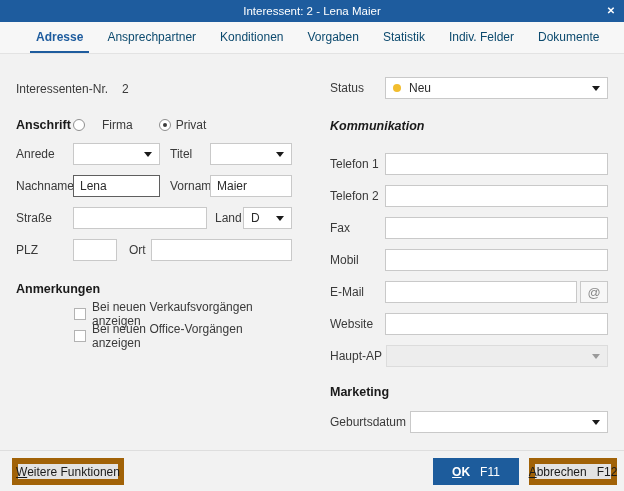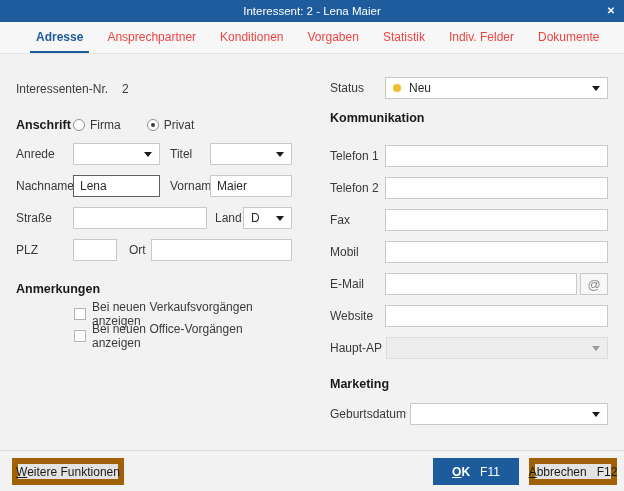--- a/index.html
+++ b/index.html
@@ -38,21 +38,21 @@
   .tabbar {
     height: 32px;
     background: #f7f7f7;
     border-bottom: 1px solid #e3e3e3;
     display: flex;
     padding-left: 24px;
   }
   .tab {
     padding: 0 12px;
     line-height: 30px;
-    color: #ef4444;
+    color: #0c4a6e;
     position: relative;
     white-space: nowrap;
   }
   .tab.active { color: #1e5c9e; font-weight: bold; }
   .tab.active::after {
     content: "";
     position: absolute;
     left: 6px; right: 6px; bottom: 0;
     height: 2px;
     background: #1e5c9e;
@@ -191,21 +191,21 @@
   .l-name      { margin-top: 10px; height: 22px; }
   .l-strasse   { margin-top: 10px; height: 22px; }
   .l-plz       { margin-top: 10px; height: 22px; }
   .l-anmerk    { margin-top: 20px; height: 15px; }
   .l-notiz     { margin-top: 10px; align-items: flex-start; }
   .l-cb1       { margin-top: 11px; height: 14px; }
   .l-cb2       { margin-top: 8px;  height: 14px; }
 
   
   .r-status    { margin-top: 22px; height: 22px; }
-  .r-komm      { margin-top: 11px; height: 15px; }
+  .r-komm      { margin-top: 19px; height: 15px; font-style: italic; }
   .r-first     { margin-top: 20px; height: 22px; }
   .r-field     { margin-top: 10px; height: 22px; }
   .r-marketing { margin-top: 17px; height: 15px; }
   .r-geb       { margin-top: 12px; height: 22px; }
   .r-cbs       { margin-top: 5px; height: 14px; }
 </style>
 </head>
 <body>
 
 <div class="titlebar">
@@ -227,21 +227,21 @@
 
   <div class="left-col">
 
     <div class="row l-nr">
       <span style="margin-right:14px;">Interessenten-Nr.</span>
       <span>2</span>
     </div>
 
     <div class="row l-anschrift">
       <span class="heading fl">Anschrift</span>
-      <span class="row" style="margin-right:26px;">
+      <span class="row" style="margin-right:26px;gap:12px;">
         <span class="radio"></span>
         <span>Firma</span>
       </span>
       <span class="row">
         <span class="radio selected"></span>
         <span>Privat</span>
       </span>
     </div>
 
     <div class="row l-anrede">

